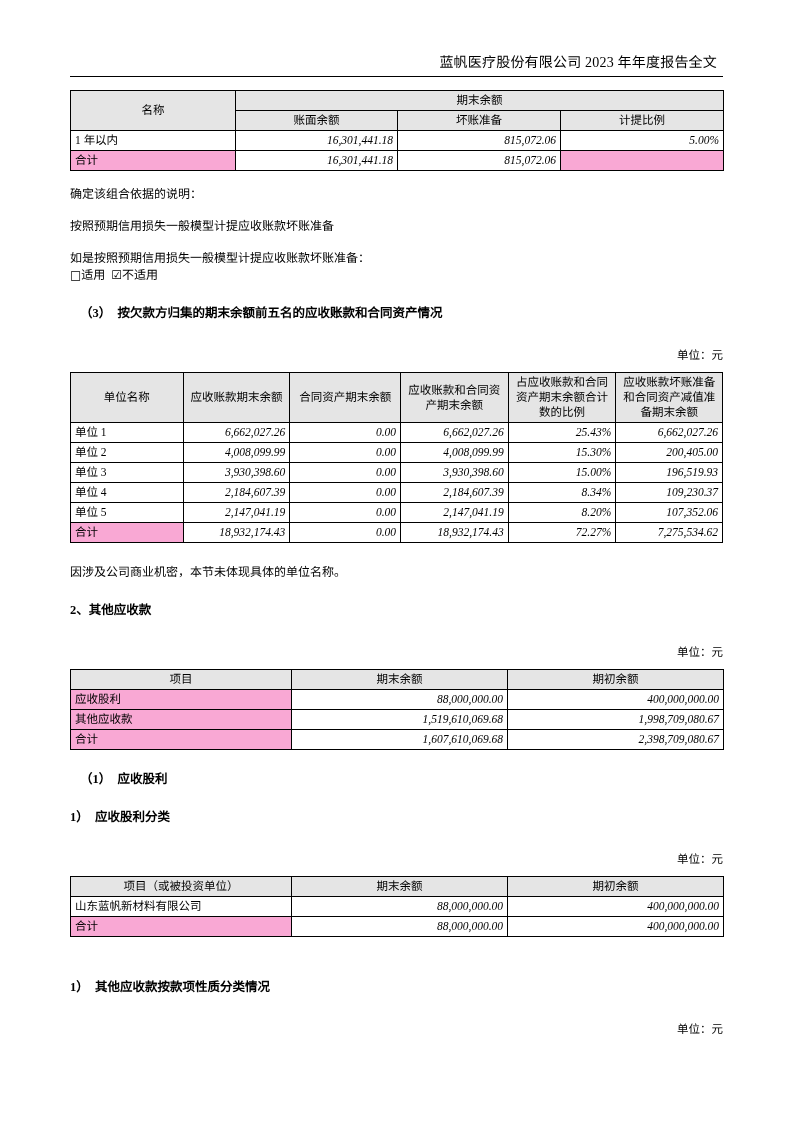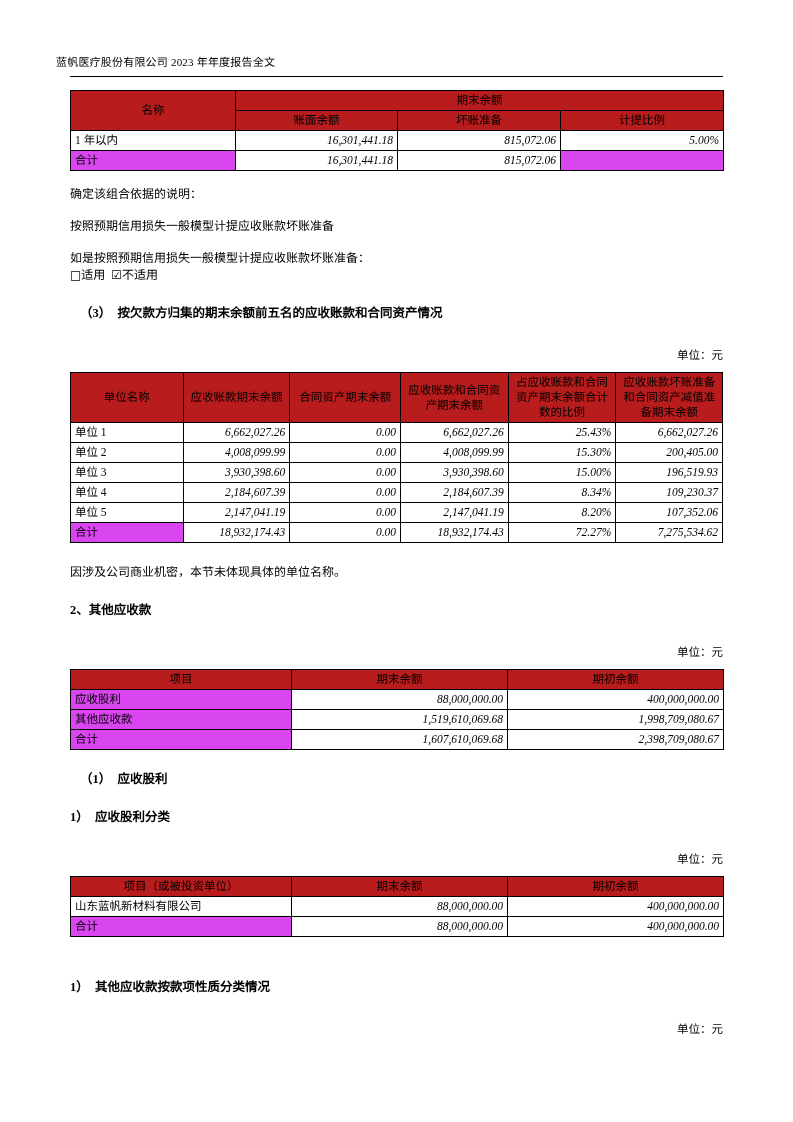--- a/index.html
+++ b/index.html
@@ -19,24 +19,24 @@
     margin: 0 auto;
     background: #ffffff;
     overflow: hidden;
     box-sizing: border-box;
   }
 
   
   .doc-header {
     position: absolute;
     top: 55px;
-    left: 56px;
+    left: 64px;
     width: 653px;
-    text-align: left;
-    font-size: 11px;
+    text-align: right;
+    font-size: 14px;
     line-height: 15px;
     letter-spacing: 0.2px;
     white-space: nowrap;
   }
   .header-rule {
     position: absolute;
     top: 76px;
     left: 70px;
     width: 653px;
     height: 1px;
@@ -61,25 +61,25 @@
   }
   table.fin td, table.fin th {
     border: 1px solid #000000;
     padding: 2px 4px;
     vertical-align: middle;
     font-weight: normal;
     line-height: 15px;
     word-wrap: break-word;
   }
   .hdr {
-    background: #b91c1c;
+    background: #e5e5e5;
     text-align: center;
   }
   .shade {
-    background: #d946ef;
+    background: #f9a8d4;
   }
   .num {
     text-align: right;
     font-style: italic;
   }
   .lbl {
     text-align: left;
   }
 
   

